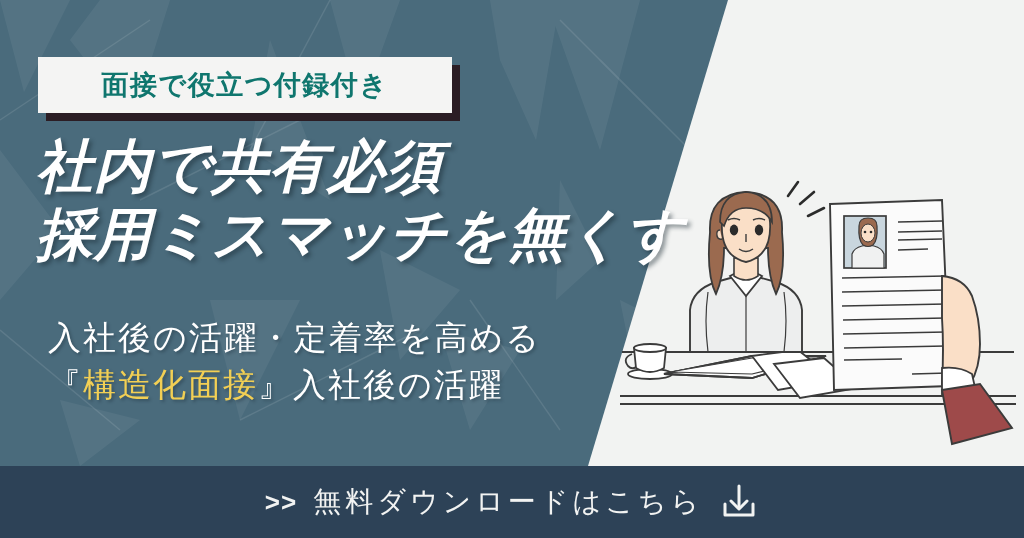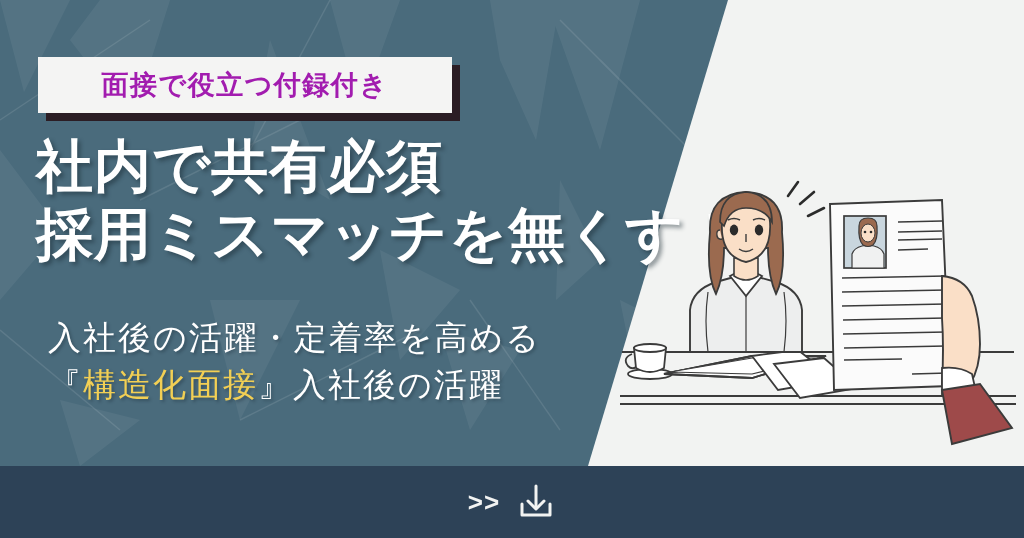--- a/index.html
+++ b/index.html
@@ -55,21 +55,21 @@
     left: 0;
     top: 0;
     width: 414px;
     height: 56px;
     background: #f4f4f3;
     display: flex;
     align-items: center;
     justify-content: center;
   }
   .badge-text {
-    color: #a21caf;
+    color: #0f766e;
     font-size: 27px;
     font-weight: bold;
     letter-spacing: 1.5px;
     line-height: 1;
     white-space: nowrap;
   }
 
   
   .headline {
     position: absolute;
@@ -78,20 +78,21 @@
     width: 640px;
   }
   .headline-line {
     color: #ffffff;
     font-size: 57px;
     font-weight: bold;
     line-height: 1.2;
     letter-spacing: 1px;
     white-space: nowrap;
     text-shadow: 3px 3px 4px rgba(20,35,45,0.45);
+    font-style: italic;
   }
 
   
   .subhead {
     position: absolute;
     left: 48px;
     top: 318px;
     width: 600px;
     font-family: Liberation Mono, monospace;
   }
@@ -322,20 +323,21 @@
       <path d="M330 98 Q352 100 360 118 Q368 140 368 166 Q368 190 358 206
                L330 206 Q332 170 330 140 Z" fill="#fadfc7" stroke="#3b3b3b" stroke-width="1.9"></path>
       <path d="M330 190 Q348 188 360 196 L364 214 L330 216 Z" fill="#ffffff" stroke="#3b3b3b" stroke-width="1.8"></path>
       <polygon points="330,212 368,206 400,250 340,266" fill="#9e4a4a" stroke="#3b3b3b" stroke-width="1.9"></polygon>
     </g>
   </svg>
 
   <div class="cta-bar">
     <div class="cta-inner">
       <span class="cta-chevrons">&gt;&gt;</span>
+      <span class="cta-text">無料ダウンロードはこちら</span>
       <svg class="cta-icon" viewBox="0 0 40 40">
         <g stroke="#f2f3f2" stroke-width="3" fill="none" stroke-linecap="round" stroke-linejoin="round">
           <line x1="20" y1="4" x2="20" y2="26"></line>
           <polyline points="12,19 20,27 28,19"></polyline>
           <polyline points="6,22 6,33 34,33 34,22"></polyline>
         </g>
       </svg>
     </div>
   </div>
 

